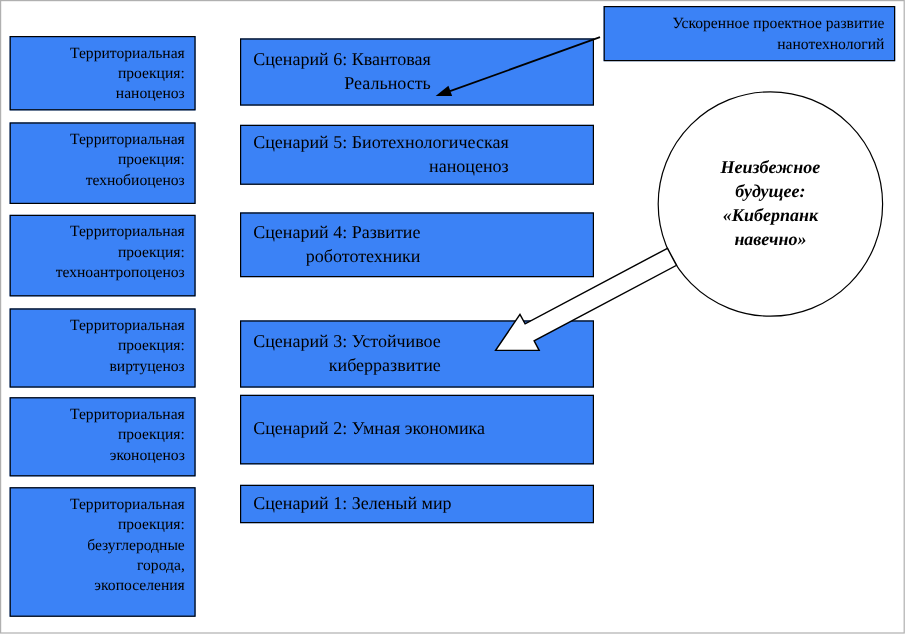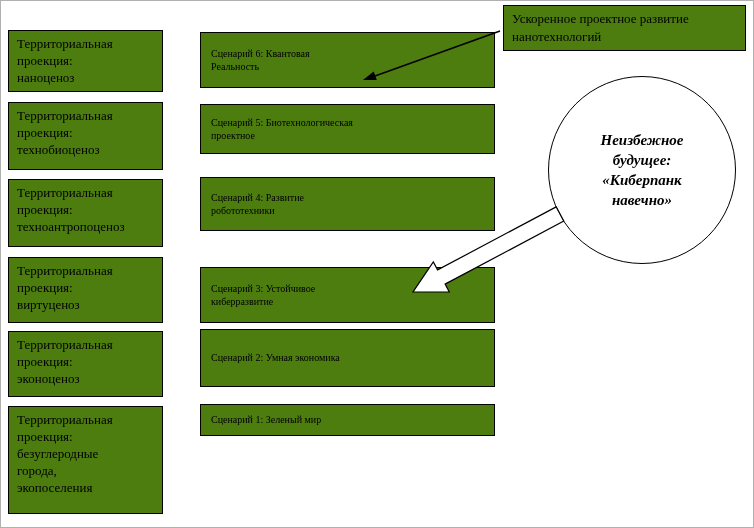--- a/index.html
+++ b/index.html
@@ -12,31 +12,32 @@
     overflow: hidden;
   }
   .frame {
     position: absolute; inset: 0;
     border: 1px solid #b0b0b0;
     pointer-events: none;
   }
   .box {
     position: absolute;
     border: 1px solid #000;
-    background: #4d7c0f;
+    background: #3b82f6;
     white-space: pre-line;
+    text-align: right;
   }
   .left-box {
     left: 8px; width: 155px;
     font-size: 13px; line-height: 1.3;
     padding: 5px 8px;
   }
   .scenario-box {
     left: 200px; width: 295px;
-    font-size: 10px; line-height: 1.35;
+    font-size: 15px; line-height: 1.35;
     padding: 4px 10px;
     display: flex; align-items: center;
   }
   .callout-box {
     left: 503px; top: 5px; width: 243px; height: 46px;
     font-size: 13px; line-height: 1.35;
     padding: 4px 8px;
   }
   .future-circle {
     position: absolute;
@@ -82,21 +83,21 @@
 безуглеродные
 города,
 экопоселения</div>
 
   <div class="box scenario-box" style="top:32px;height:56px">
     <span>Сценарий 6: Квантовая
 Реальность</span>
   </div>
   <div class="box scenario-box" style="top:104px;height:50px">
     <span>Сценарий 5: Биотехнологическая
-проектное</span>
+наноценоз</span>
   </div>
   <div class="box scenario-box" style="top:177px;height:54px">
     <span>Сценарий 4: Развитие
 робототехники</span>
   </div>
   <div class="box scenario-box" style="top:267px;height:56px">
     <span>Сценарий 3: Устойчивое
 киберразвитие</span>
   </div>
   <div class="box scenario-box" style="top:329px;height:58px">

